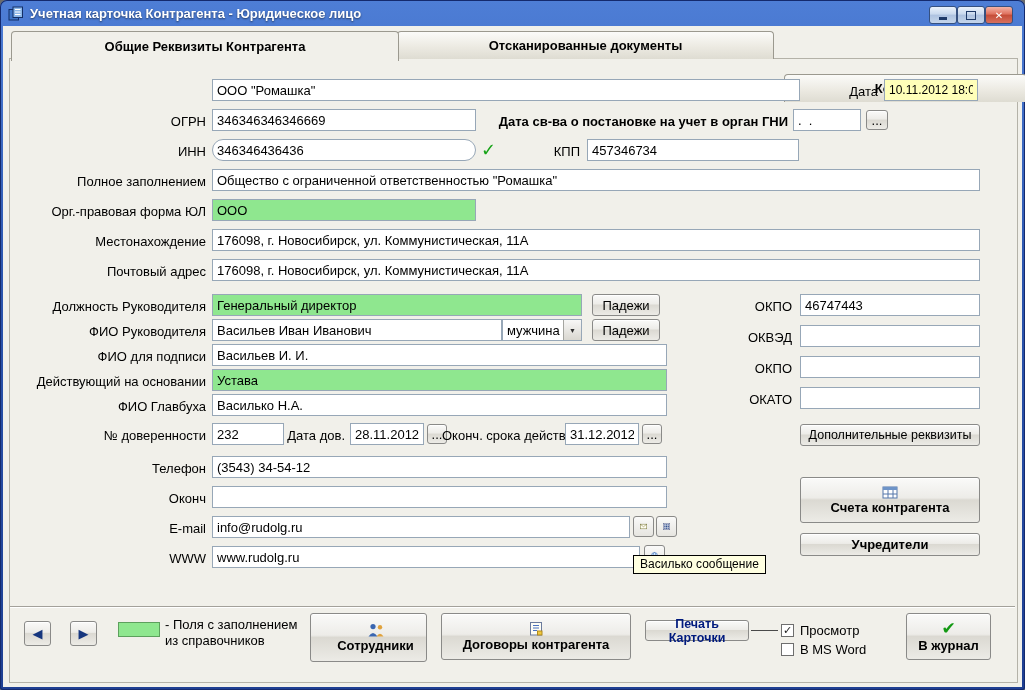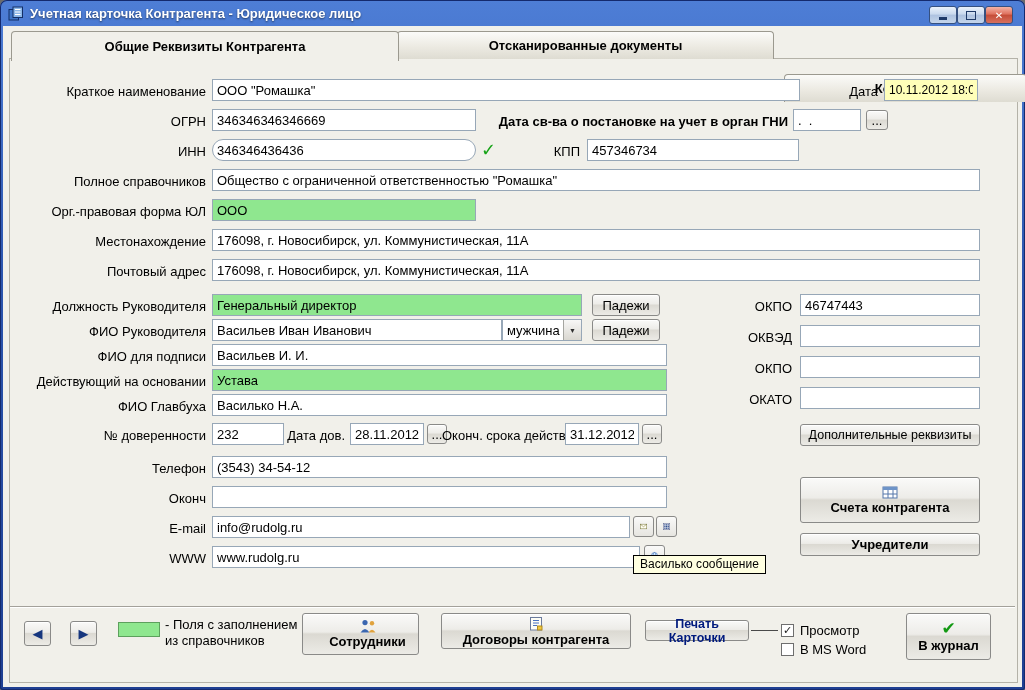--- a/index.html
+++ b/index.html
@@ -76,38 +76,37 @@
       </span>
   </div>
 
   <div class="client"></div>
   <div class="content-frame"></div>
 
   <div class="tab active" style="left:11px;width:386px;">Общие Реквизиты Контрагента</div>
   <div class="tab" style="left:397px;width:375px;">Отсканированные документы</div>
   <div class="tab" style="left:784px;width:241px;margin-top:43px;">Контакты</div>
 
-  <div class="lbl" style="left:10px;top:84px;width:196px;">Краткое наименование</div>
   <input class="inp" style="left: 212px; top: 79px; width: 588px;" value="ООО &quot;Ромашка&quot;">
   <div class="lbl" style="left:816px;top:84px;width:62px;">Дата</div>
   <input class="inp yellow" style="left: 884px; top: 79px; width: 94px; font-size: 12px;" value="10.11.2012 18:0">
 
   <div class="lbl" style="left:10px;top:114px;width:196px;">ОГРН</div>
   <input class="inp" style="left: 212px; top: 109px; width: 264px;" value="346346346346669">
   <div class="lbl" style="left:478px;top:114px;width:310px;font-weight:bold;">Дата св-ва о постановке на учет в орган ГНИ</div>
   <input class="inp" style="left: 793px; top: 109px; width: 68px;" value=".  .">
   <button class="btn" style="left:866px;top:110px;width:22px;height:20px;">...</button>
 
   <div class="lbl" style="left:10px;top:144px;width:196px;">ИНН</div>
   <input class="inp" style="left: 212px; top: 139px; width: 264px; border-radius: 11px;" value="346346436436">
   <span class="checkmark" style="left:481px;top:141px;">✓</span>
   <div class="lbl" style="left:518px;top:144px;width:62px;">КПП</div>
   <input class="inp" style="left: 587px; top: 139px; width: 212px;" value="457346734">
 
-  <div class="lbl" style="left:10px;top:174px;width:196px;">Полное справочников</div>
+  <div class="lbl" style="left:10px;top:174px;width:196px;">Полное заполнением</div>
   <input class="inp" style="left: 212px; top: 169px; width: 768px;" value="Общество с ограниченной ответственностью &quot;Ромашка&quot;">
 
   <div class="lbl" style="left:10px;top:204px;width:196px;">Орг.-правовая форма ЮЛ</div>
   <input class="inp green" style="left: 212px; top: 199px; width: 264px;" value="ООО">
 
   <div class="lbl" style="left:10px;top:234px;width:196px;">Местонахождение</div>
   <input class="inp" style="left: 212px; top: 229px; width: 768px;" value="176098, г. Новосибирск, ул. Коммунистическая, 11А">
 
   <div class="lbl" style="left:10px;top:264px;width:196px;">Почтовый адрес</div>
   <input class="inp" style="left: 212px; top: 259px; width: 768px;" value="176098, г. Новосибирск, ул. Коммунистическая, 11А">
@@ -213,31 +212,31 @@
   <button class="btn" style="left:24px;top:621px;width:27px;height:25px;">
       <span class="arrow-glyph">◀</span>
     </button>
   <button class="btn" style="left:70px;top:621px;width:27px;height:25px;">
       <span class="arrow-glyph">▶</span>
     </button>
 
   <div class="swatch" style="left:118px;top:622px;width:42px;height:15px;"></div>
   <div class="legend" style="left:165px;top:617px;width:148px;">- Поля с заполнением из справочников</div>
 
-  <button class="btn big" style="left:302px;top:613px;width:117px;height:42px;padding-left:20px;">
+  <button class="btn big" style="left:310px;top:613px;width:117px;height:49px;padding-left:20px;">
     <svg width="18" height="14" viewBox="0 0 18 14">
       <circle cx="6" cy="3.6" r="2.6" fill="#3A66B0"></circle>
       <path d="M1.5 13.5 q4.5 -7 9 0 z" fill="#3A66B0"></path>
       <circle cx="13" cy="4.2" r="2.2" fill="#E0A23C"></circle>
       <path d="M9.5 13.5 q3.5 -5.5 7 0 z" fill="#E0A23C"></path>
     </svg>
     <span>Сотрудники</span>
   </button>
 
-  <button class="btn big" style="left:441px;top:613px;width:190px;height:36px;">
+  <button class="btn big" style="left:441px;top:613px;width:190px;height:47px;">
     <svg width="15" height="15" viewBox="0 0 15 15">
       <rect x="1.5" y="1.5" width="11" height="12.5" fill="#FDFDF5" stroke="#6B7B9C"></rect>
       <line x1="4" y1="4.5" x2="10" y2="4.5" stroke="#4A72C0"></line>
       <line x1="4" y1="7" x2="10" y2="7" stroke="#4A72C0"></line>
       <line x1="4" y1="9.5" x2="8" y2="9.5" stroke="#4A72C0"></line>
       <rect x="8.5" y="10" width="4.5" height="4" fill="#F0C83C" stroke="#B08A1E"></rect>
     </svg>
     <span>Договоры контрагента</span>
   </button>
 

